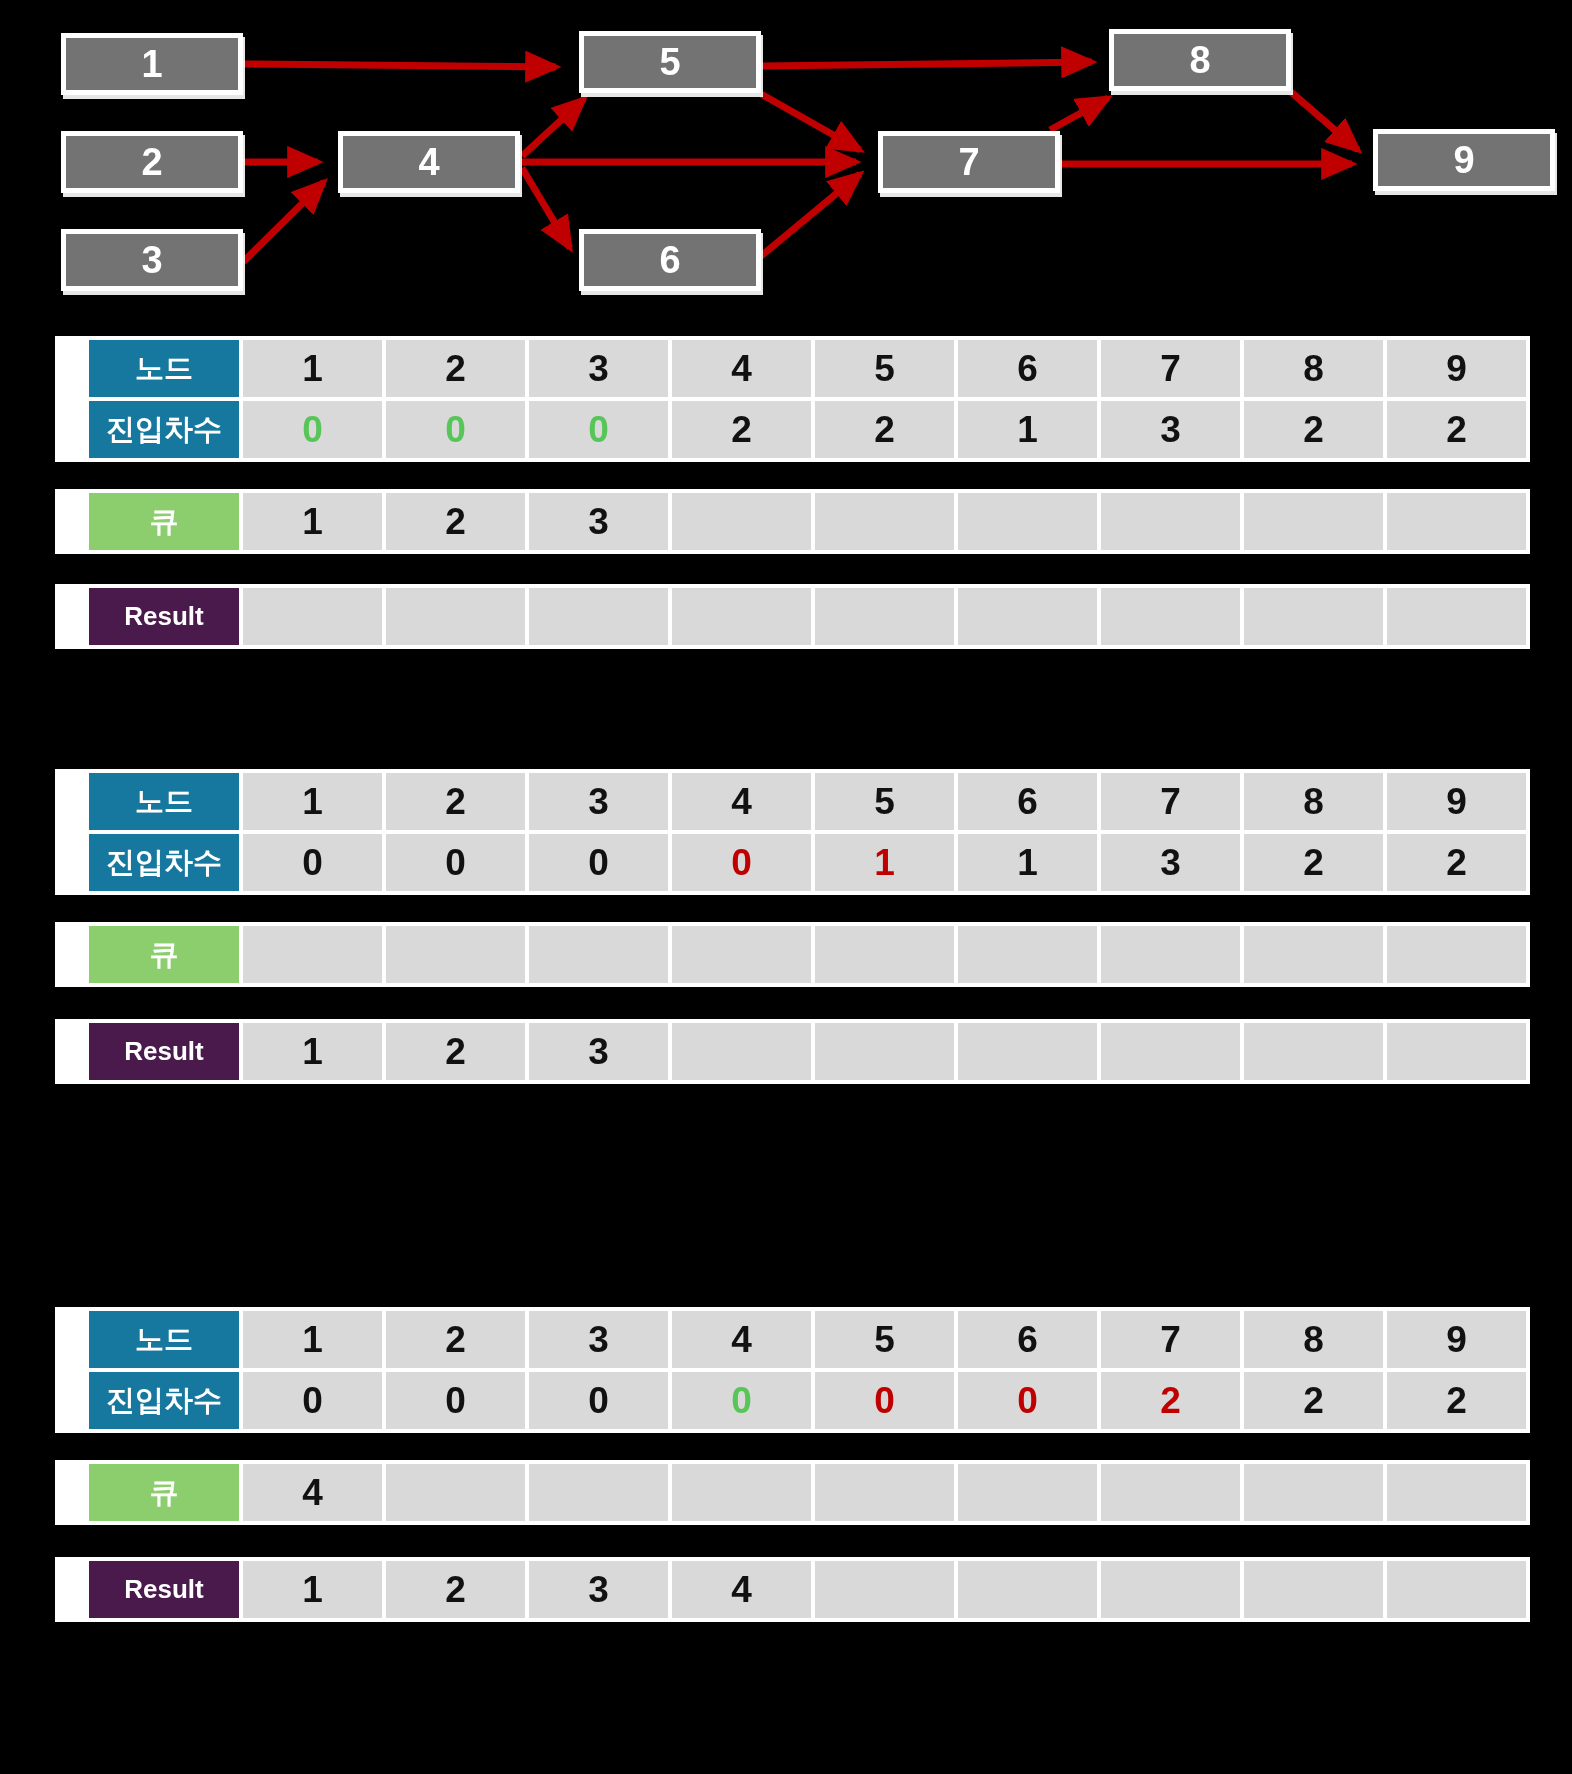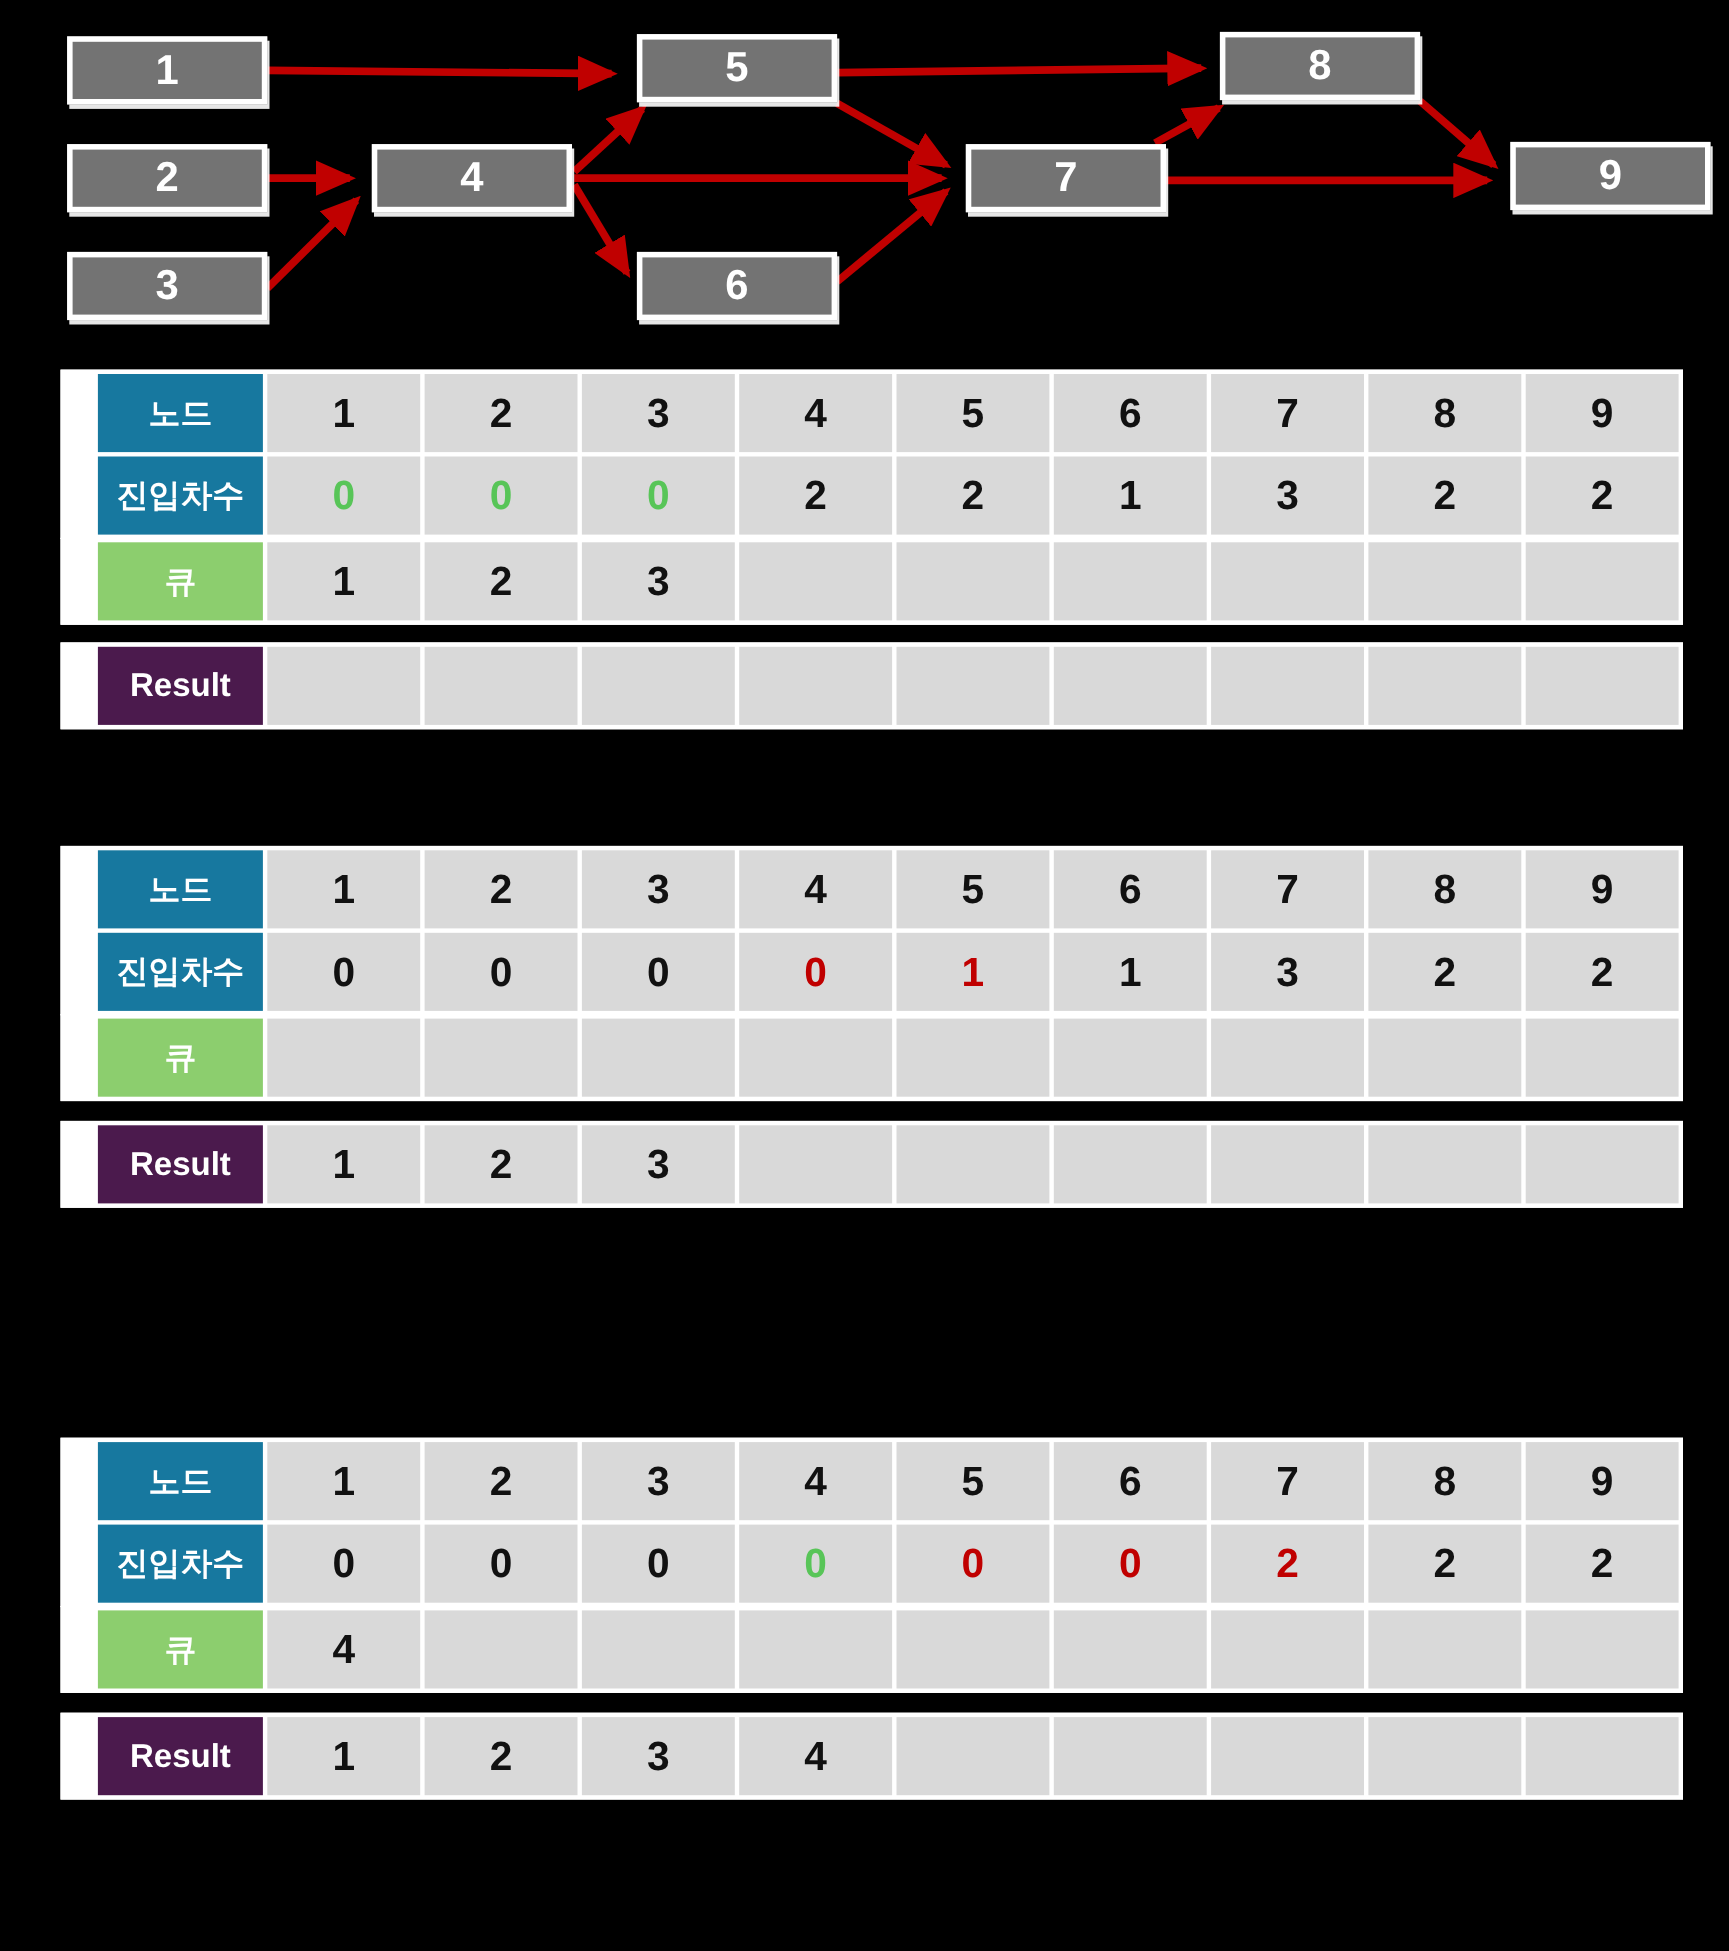--- a/index.html
+++ b/index.html
@@ -8,27 +8,27 @@
   
   .graph{position:absolute;left:0;top:0;width:1572px;height:310px;}
   .edges{position:absolute;left:0;top:0;}
   .gnode{position:absolute;width:172px;height:52px;background:#737373;
          border:5px solid #fff;box-shadow:2px 4px 0 rgba(255,255,255,.9);
          display:flex;align-items:center;justify-content:center;
          color:#fff;font-size:38px;font-weight:bold;}
   
   .tbl{position:absolute;left:55px;width:1467px;display:grid;gap:4px;
        background:#fff;border:4px solid #fff;}
-  .row{display:grid;grid-template-columns:150px repeat(9,1fr);gap:4px;height:71px;padding-left:30px;}
+  .row{display:grid;grid-template-columns:150px repeat(9,1fr);gap:4px;height:57px;padding-left:30px;}
   .cell{background:#D9D9D9;display:flex;align-items:center;justify-content:center;
         font-size:37px;font-weight:bold;color:#111;}
   .hdr{color:#fff;font-size:29px;font-weight:bold;}
   .hdr.blue{background:#17789F;}
   .hdr.green{background:#8CCE6E;}
-  .hdr.purple{background:#4B1A4D;font-size:30px;}
+  .hdr.purple{background:#4B1A4D;font-size:26px;}
   .cell.c-green{color:#58C558;}
   .cell.c-red{color:#C00000;}
 </style>
 </head>
 <body>
 
 <div class="canvas">
 
   <div class="graph">
     <svg class="edges" width="1572" height="310">

